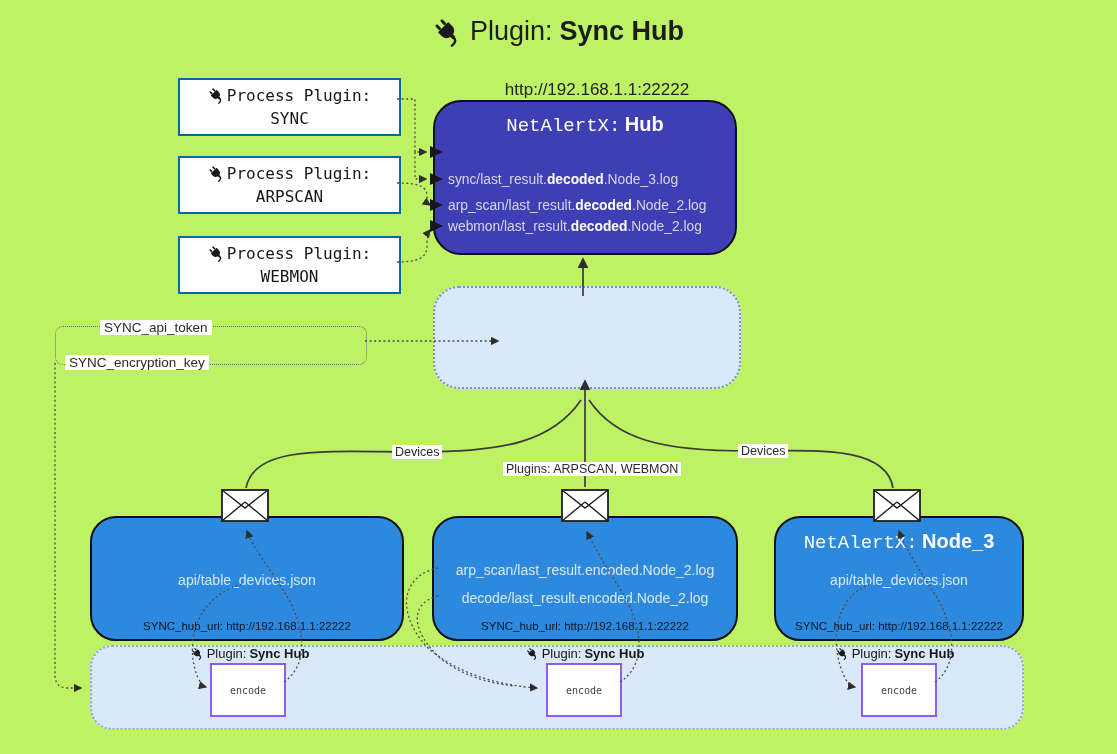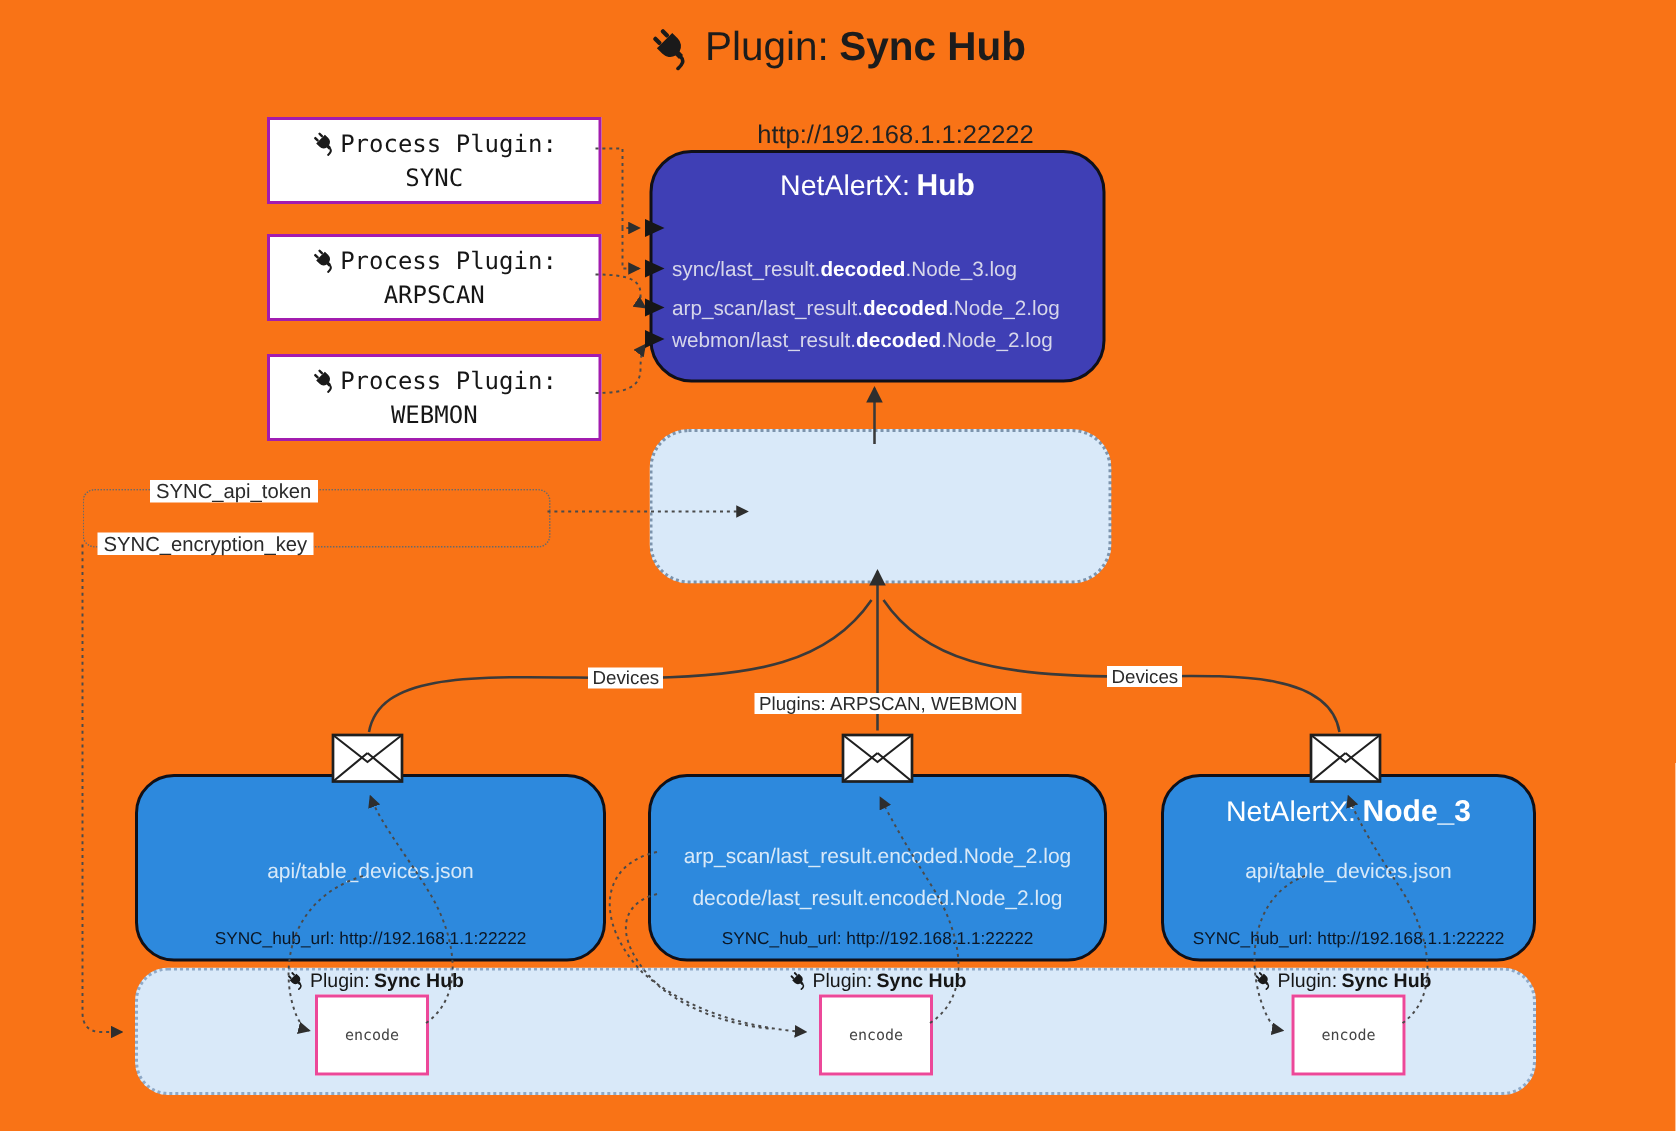--- a/index.html
+++ b/index.html
@@ -1,38 +1,38 @@
 <!DOCTYPE html>
 <html><head>
 <meta charset="utf-8">
 <style>
   html,body{margin:0;padding:0;background:#fff;}
-  .stage{position:relative;width:1117px;height:754px;background:#f97316;overflow:hidden;
+  .stage{position:relative;width:1117px;height:754px;background:#bef264;overflow:hidden;
          font-family:"Liberation Sans",sans-serif;color:#1a1a1a;}
   .overlay{position:absolute;left:0;top:0;z-index:3;pointer-events:none;}
 
   
   .title{position:absolute;top:16px;left:0;right:0;display:flex;justify-content:center;
          align-items:center;gap:7px;font-size:27px;color:#1c1c1c;z-index:1;}
   .title .bold{font-weight:bold;}
 
   
   .pbox{position:absolute;left:178px;width:219px;height:54px;background:#fff;
-        border:2px solid #a21caf;display:flex;flex-direction:column;align-items:center;
+        border:2px solid #0369a1;display:flex;flex-direction:column;align-items:center;
         justify-content:center;font-family:"DejaVu Sans Mono",monospace;font-size:16px;
         color:#161616;z-index:1;line-height:1.45;}
   .pbox .row{display:flex;align-items:center;gap:2px;}
 
   
   .hub-url{position:absolute;left:447px;top:80px;width:300px;text-align:center;
            font-size:17px;color:#222;z-index:1;}
   .hub{position:absolute;left:433px;top:100px;width:300px;height:151px;background:#3f3fb5;
        border:2px solid #101018;border-radius:28px;z-index:1;}
   .hub-title{position:absolute;top:11px;left:0;width:100%;text-align:center;color:#fff;}
-  .mono{font-family:Liberation Sans, sans-serif;font-size:19px;}
+  .mono{font-family:Liberation Mono, monospace;font-size:19px;}
   .bname{font-family:"Liberation Sans",sans-serif;font-weight:bold;font-size:20px;}
   .hlog{position:absolute;left:13px;width:287px;font-size:13.8px;color:#d6d6ea;
         white-space:nowrap;}
   .hlog b{color:#ffffff;}
 
   
   .dband{position:absolute;left:433px;top:286px;width:304px;height:99px;background:#d9e9f9;
          border:2px dotted #7d94ad;border-radius:26px;z-index:1;}
   .dbox{position:absolute;left:508px;top:298px;width:157px;height:74px;background:#fff;
         border:2px solid #222;display:flex;align-items:center;justify-content:center;
@@ -51,21 +51,21 @@
          color:#d8e9f8;white-space:nowrap;}
   .nurl{position:absolute;bottom:7px;left:0;width:100%;text-align:center;font-size:11.5px;
         color:#0b1624;}
 
   
   .band{position:absolute;left:90px;top:645px;width:930px;height:81px;background:#d9e9f9;
         border:2px dotted #8fa9c7;border-radius:22px;z-index:1;}
   .blabel{position:absolute;top:646px;width:180px;display:flex;justify-content:center;
           align-items:center;gap:3px;font-size:13px;color:#161616;z-index:4;}
   .blabel .bold{font-weight:bold;}
-  .ebox{position:absolute;top:663px;width:72px;height:50px;background:#fff;border:2px solid #ec4899;
+  .ebox{position:absolute;top:663px;width:72px;height:50px;background:#fff;border:2px solid #8b5cf6;
         display:flex;align-items:center;justify-content:center;z-index:2;
         font-family:"DejaVu Sans Mono",monospace;font-size:10px;color:#444;}
 
   
   .edge-label{position:absolute;background:#fff;padding:0 3px;font-size:12.5px;color:#2a2a2a;z-index:4;text-align:right;}
 
   .plug{display:inline-block;}
 </style>
 </head>
 <body>

